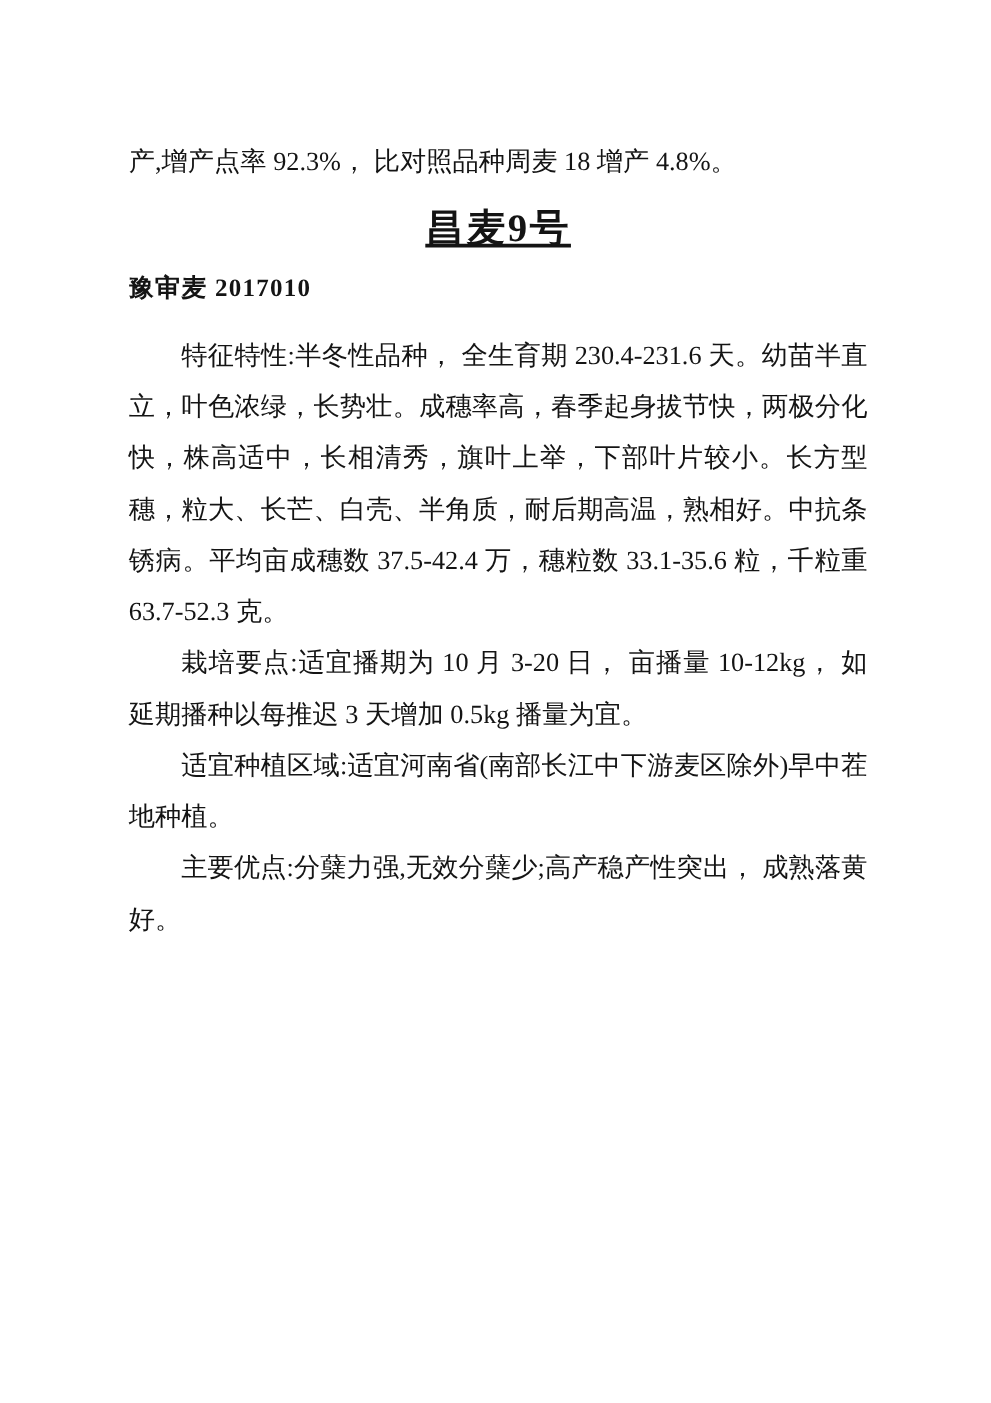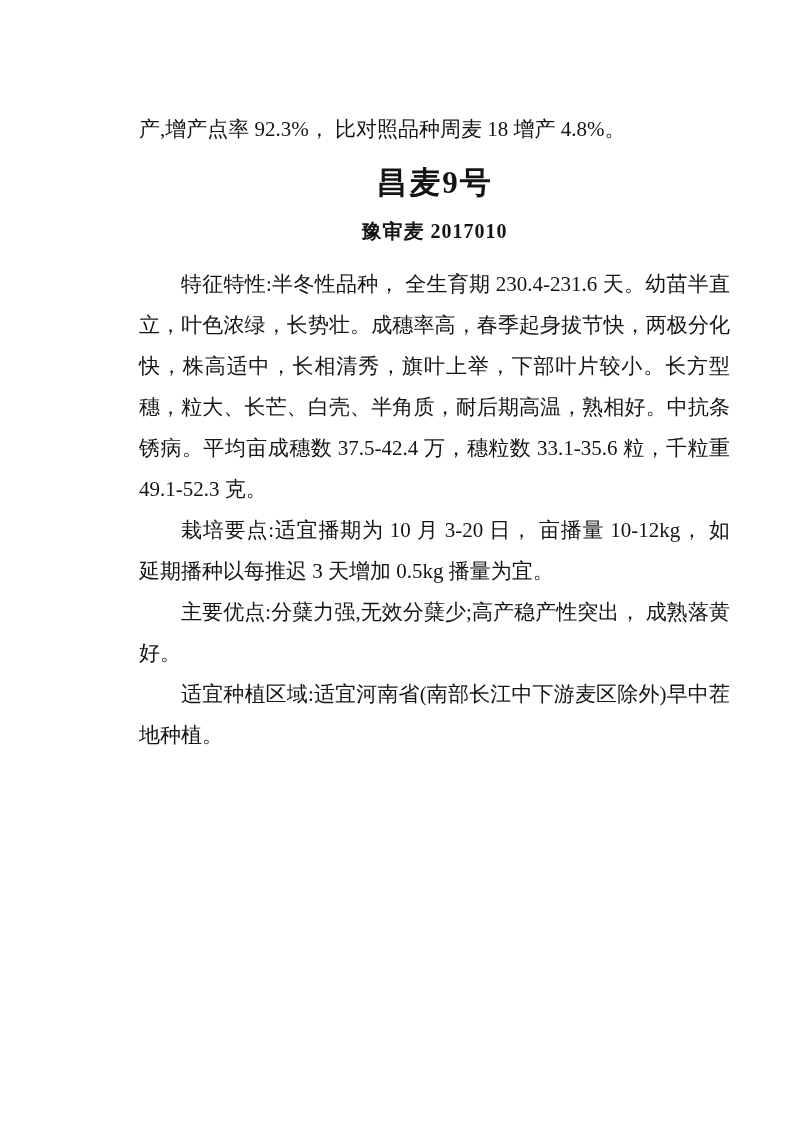--- a/index.html
+++ b/index.html
@@ -15,43 +15,42 @@
     margin: 0 auto;
     background: #ffffff;
     color: #141414;
     overflow: hidden;
   }
   .content {
     position: absolute;
     left: 103px;
     top: 109px;
     width: 591px;
-    margin-left: 36px;
   }
   .continuation {
     margin: 0;
     font-size: 21px;
     line-height: 41px;
     text-align: justify;
     white-space: nowrap;
   }
   .doc-title {
     margin: 12px 0 0 0;
     font-size: 31px;
     line-height: 42px;
     font-weight: bold;
     text-align: center;
     letter-spacing: 2px;
+    text-decoration: underline;
   }
   .doc-subtitle {
     margin: 10px 0 0 0;
     font-size: 20px;
     line-height: 34px;
     font-weight: bold;
-    text-align: center;
     letter-spacing: 1px;
     font-family: Liberation Serif, serif;
   }
   .body-text {
     margin-top: 16px;
   }
   .body-text p {
     margin: 0;
     font-size: 21px;
     line-height: 41px;
@@ -66,20 +65,20 @@
 <div class="page">
   <div class="content">
 
     <p class="continuation">产,增产点率 92.3%， 比对照品种周麦 18 增产 4.8%。</p>
 
     <h1 class="doc-title">昌麦9号</h1>
 
     <h2 class="doc-subtitle">豫审麦 2017010</h2>
 
     <div class="body-text">
-      <p>特征特性:半冬性品种， 全生育期 230.4-231.6 天。幼苗半直立，叶色浓绿，长势壮。成穗率高，春季起身拔节快，两极分化快，株高适中，长相清秀，旗叶上举，下部叶片较小。长方型穗，粒大、长芒、白壳、半角质，耐后期高温，熟相好。中抗条锈病。平均亩成穗数 37.5-42.4 万，穗粒数 33.1-35.6 粒，千粒重 49.1-52.3 克。</p>
+      <p>特征特性:半冬性品种， 全生育期 230.4-231.6 天。幼苗半直立，叶色浓绿，长势壮。成穗率高，春季起身拔节快，两极分化快，株高适中，长相清秀，旗叶上举，下部叶片较小。长方型穗，粒大、长芒、白壳、半角质，耐后期高温，熟相好。中抗条锈病。平均亩成穗数 37.5-42.4 万，穗粒数 33.1-35.6 粒，千粒重 63.7-52.3 克。</p>
       <p>栽培要点:适宜播期为 10 月 3-20 日， 亩播量 10-12kg， 如延期播种以每推迟 3 天增加 0.5kg 播量为宜。</p>
+      <p>适宜种植区域:适宜河南省(南部长江中下游麦区除外)早中茬地种植。</p>
       <p>主要优点:分蘖力强,无效分蘖少;高产稳产性突出， 成熟落黄好。</p>
-      <p>适宜种植区域:适宜河南省(南部长江中下游麦区除外)早中茬地种植。</p>
     </div>
 
   </div>
 </div>
 
 </body></html>

